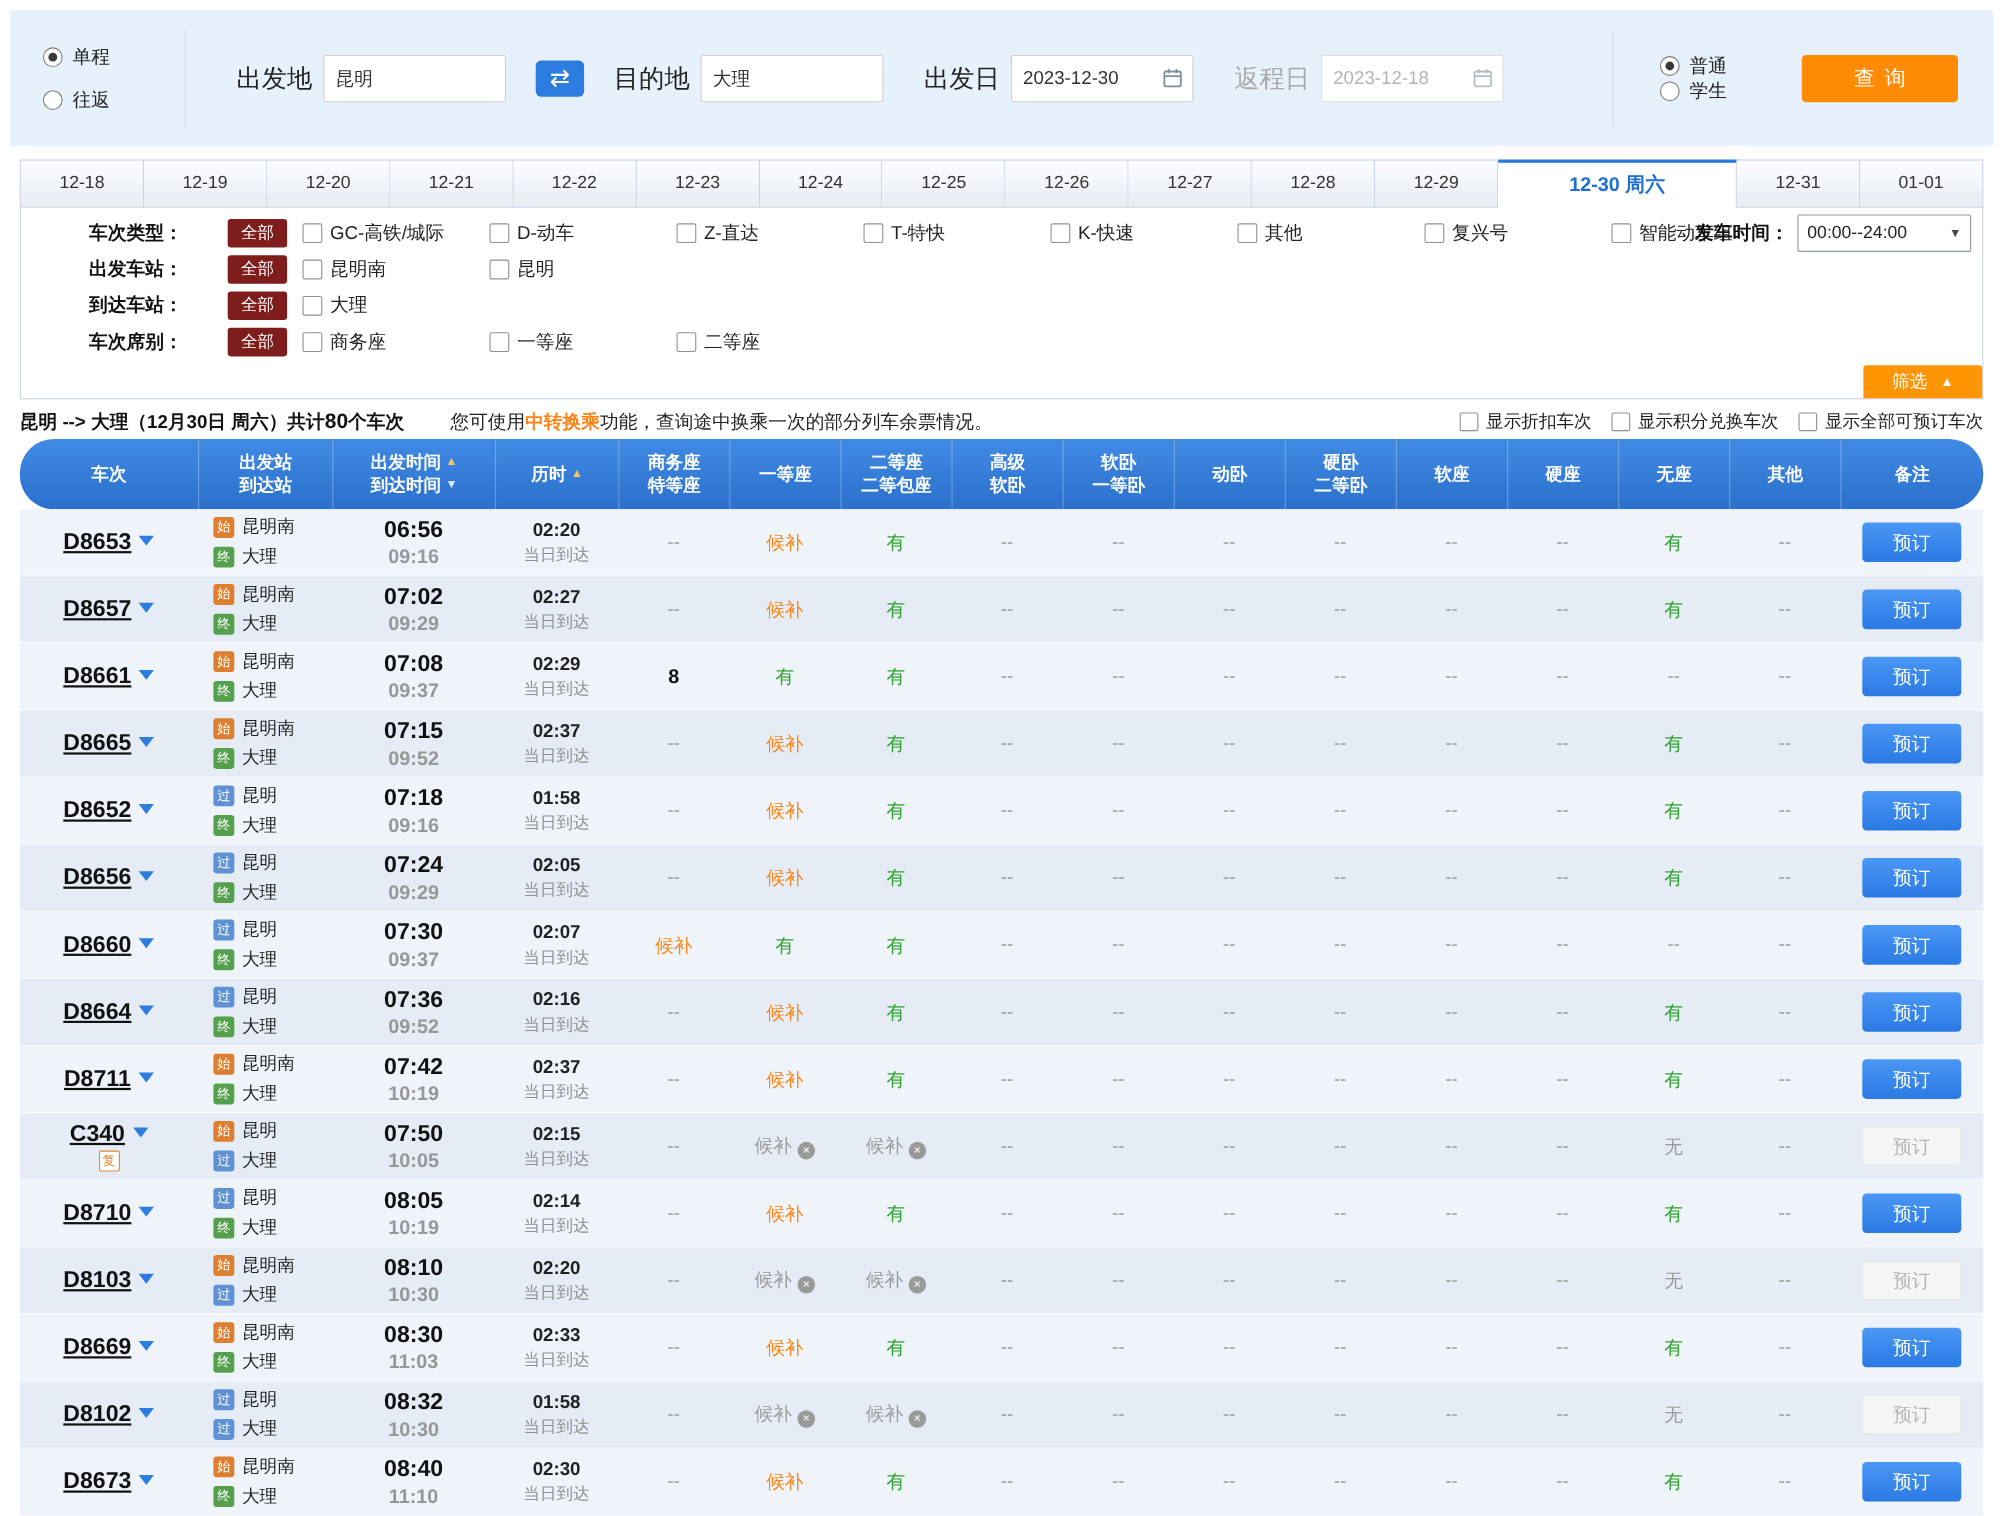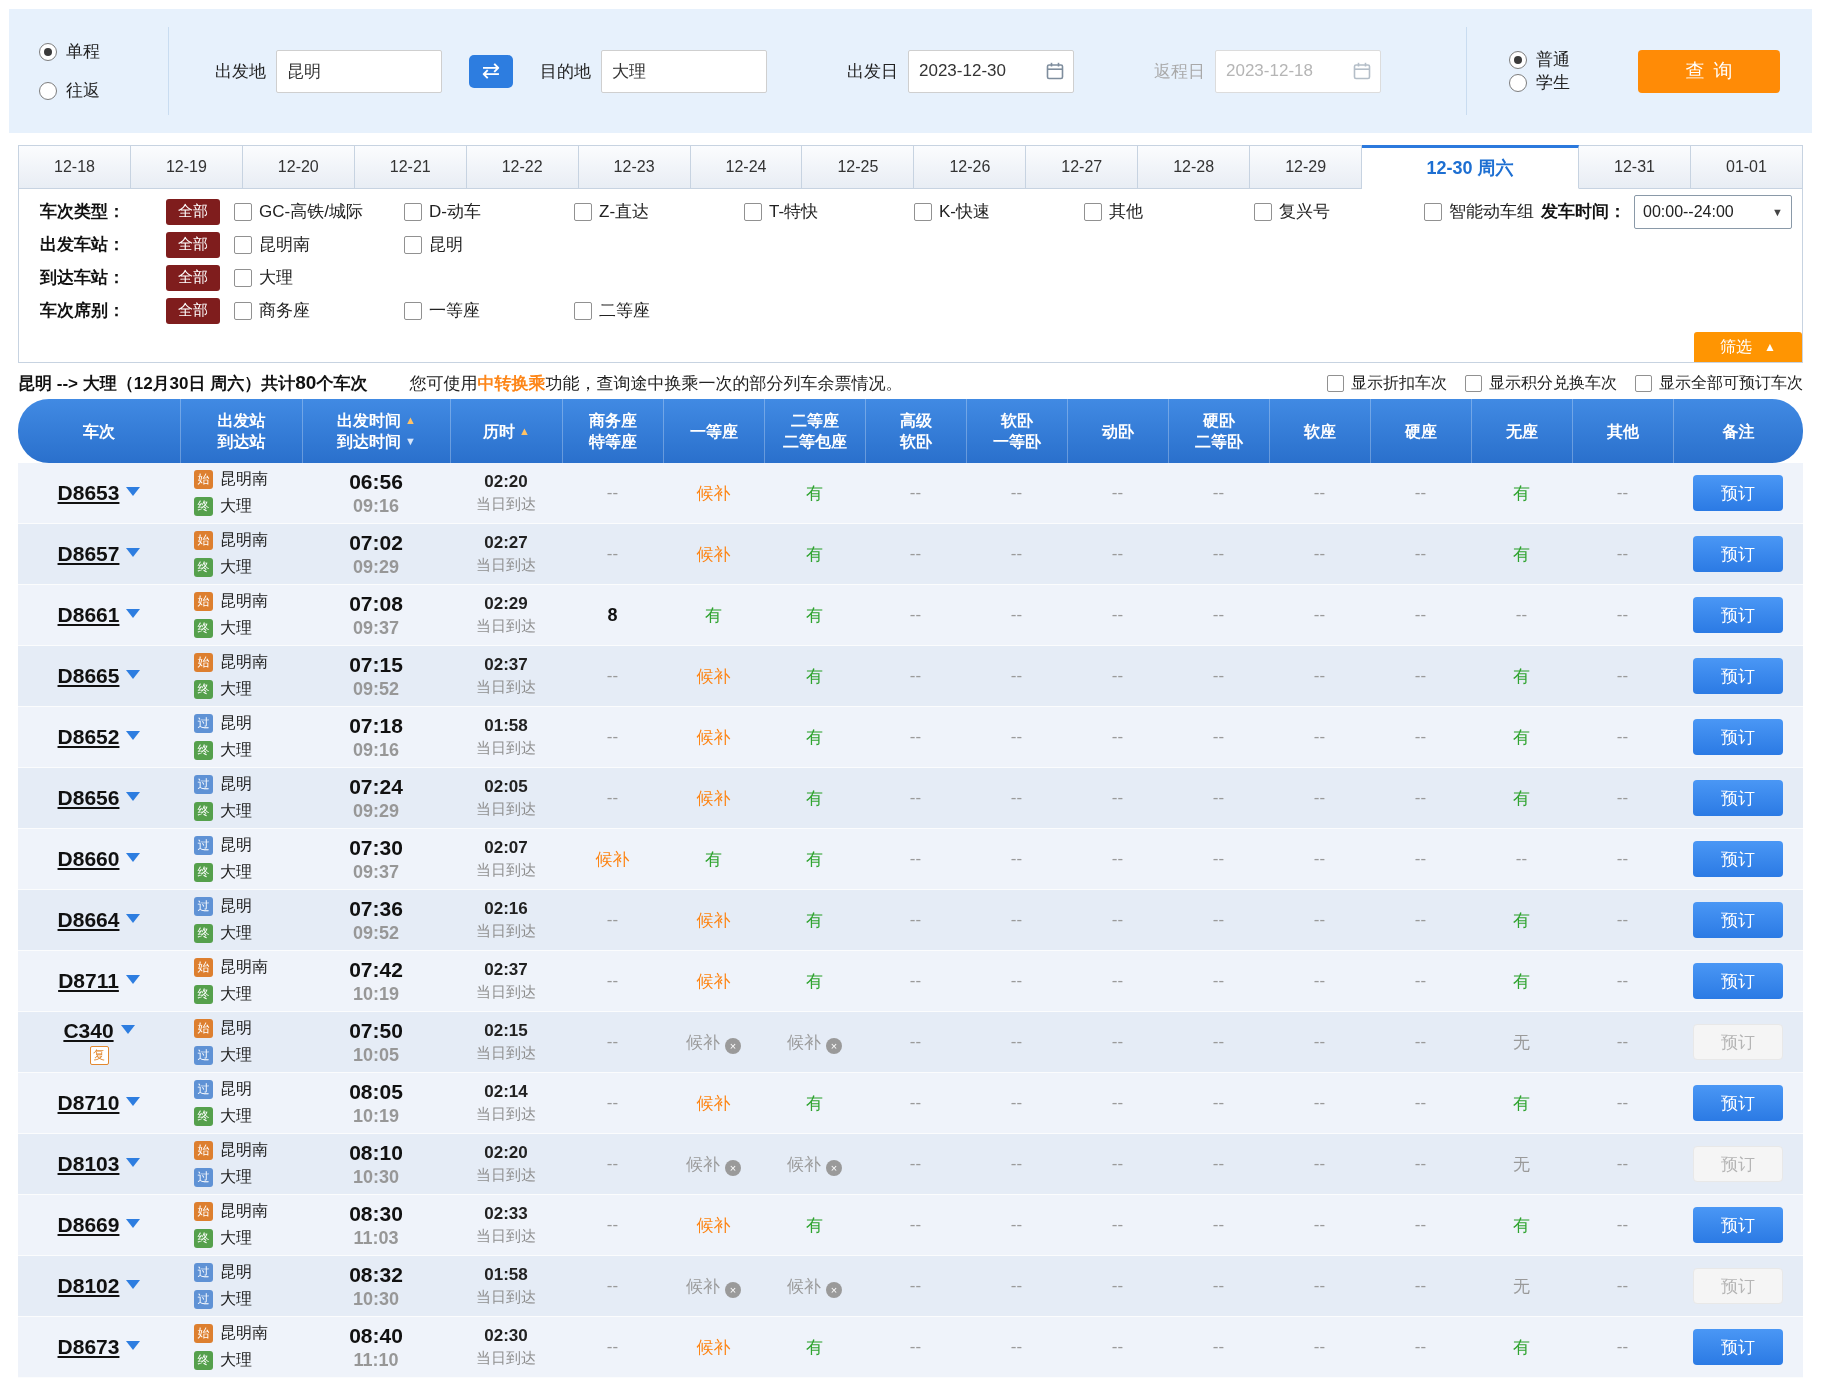--- a/index.html
+++ b/index.html
@@ -12,23 +12,23 @@
 
   
   .search-panel{ position:absolute; left:9px; top:9px; width:1803px; height:124px;
     background:#e7f1fc; display:flex; align-items:center; }
   .trip-col{ width:160px; height:88px; display:flex; flex-direction:column; justify-content:center;
     gap:16px; padding-left:30px; border-right:1px solid #c9dcf0; flex:none;}
   .radio-item{ display:flex; align-items:center; gap:9px; font-size:17px; cursor:pointer; }
   .radio{ width:18px; height:18px; border:1px solid #7d7d7d; border-radius:50%; background:#fff; position:relative; flex:none;}
   .radio.checked::after{ content:''; position:absolute; inset:4px; border-radius:50%; background:#3a3a3a; }
   .fields{ display:flex; align-items:center; flex:1; padding-left:46px; }
-  .field-label{ font-size:17px; color:#222; margin-right:10px; white-space:nowrap; }
+  .field-label{ font-size:23px; color:#222; margin-right:10px; white-space:nowrap; }
   .field-label.disabled{ color:#a9a9a9; }
-  .lab-gap{ margin-left:80px; }
+  .lab-gap{ margin-left:37px; }
   .text-input{ width:166px; height:43px; background:#fff; border:1px solid #cfcfcf; border-radius:2px;
     font-size:17px; color:#333; padding:0 10px; font-family:inherit; }
   .input-wrap{ position:relative; }
   .input-wrap .text-input{ padding-right:38px; }
   .disabled-input{ color:#b5b5b5; border-color:#dcdcdc; }
   .cal-icon{ position:absolute; right:9px; top:50%; transform:translateY(-50%); line-height:0; cursor:pointer;}
   .swap-btn{ width:44px; height:33px; margin:0 27px; background:#2d7de0; border-radius:5px;
     color:#fff; display:flex; align-items:center; justify-content:center; font-size:22px; cursor:pointer; flex:none;}
   .pass-col{ margin-left:auto; height:88px; display:flex; flex-direction:column; justify-content:center;
     padding-left:42px; border-left:1px solid #c9dcf0; width:150px; flex:none;}
@@ -40,21 +40,21 @@
   .date-tab{ flex:1 1 0; border:1px solid #c7d3e1; border-left:none; background:linear-gradient(180deg,#fbfcfe,#e8edf4);
     display:flex; align-items:center; justify-content:center; font-size:16px; color:#333; cursor:pointer; white-space:nowrap;}
   .date-tab:first-child{ border-left:1px solid #c7d3e1; }
   .date-tab.selected{ flex:0 0 217px; background:#fff; color:#1d6fd2; font-weight:bold; font-size:18px;
     border-top:3px solid #2b79dd; border-bottom:1px solid #fff; }
 
   
   .filter-panel{ position:absolute; left:18px; top:189px; width:1785px; background:#fff;
     border:1px solid #c7d3e1; border-top:none; padding-top:6px; }
   .filter-row{ position:relative; height:33px; display:flex; align-items:center; padding-left:21px; }
-  .f-label{ width:126px; font-weight:bold; font-size:17px; color:#111; flex:none; }
+  .f-label{ width:126px; font-weight:bold; font-size:17px; color:#111; flex:none;margin-left:41px; }
   .all-btn{ min-width:54px; height:26px; padding:0 10px; margin-right:14px; background:#7f1d1d; color:#fff;
     font-size:15px; border-radius:3px; display:inline-flex; align-items:center; justify-content:center; cursor:pointer; flex:none;}
   .opt-grid{ display:flex; align-items:center; }
   .cb{ display:inline-flex; align-items:center; gap:7px; font-size:17px; color:#222; width:170px; flex:none; cursor:pointer;}
   .cb .box{ width:18px; height:18px; border:1px solid #919191; border-radius:2px; background:#fff; flex:none; }
   .cb.cb-sm{ width:auto; font-size:16px; }
   .cb.cb-sm .box{ width:17px; height:17px; }
   .time-filter{ position:absolute; right:10px; top:50%; transform:translateY(-50%);
     display:flex; align-items:center; gap:8px; }
   .f-label2{ font-weight:bold; font-size:17px; color:#111; }

